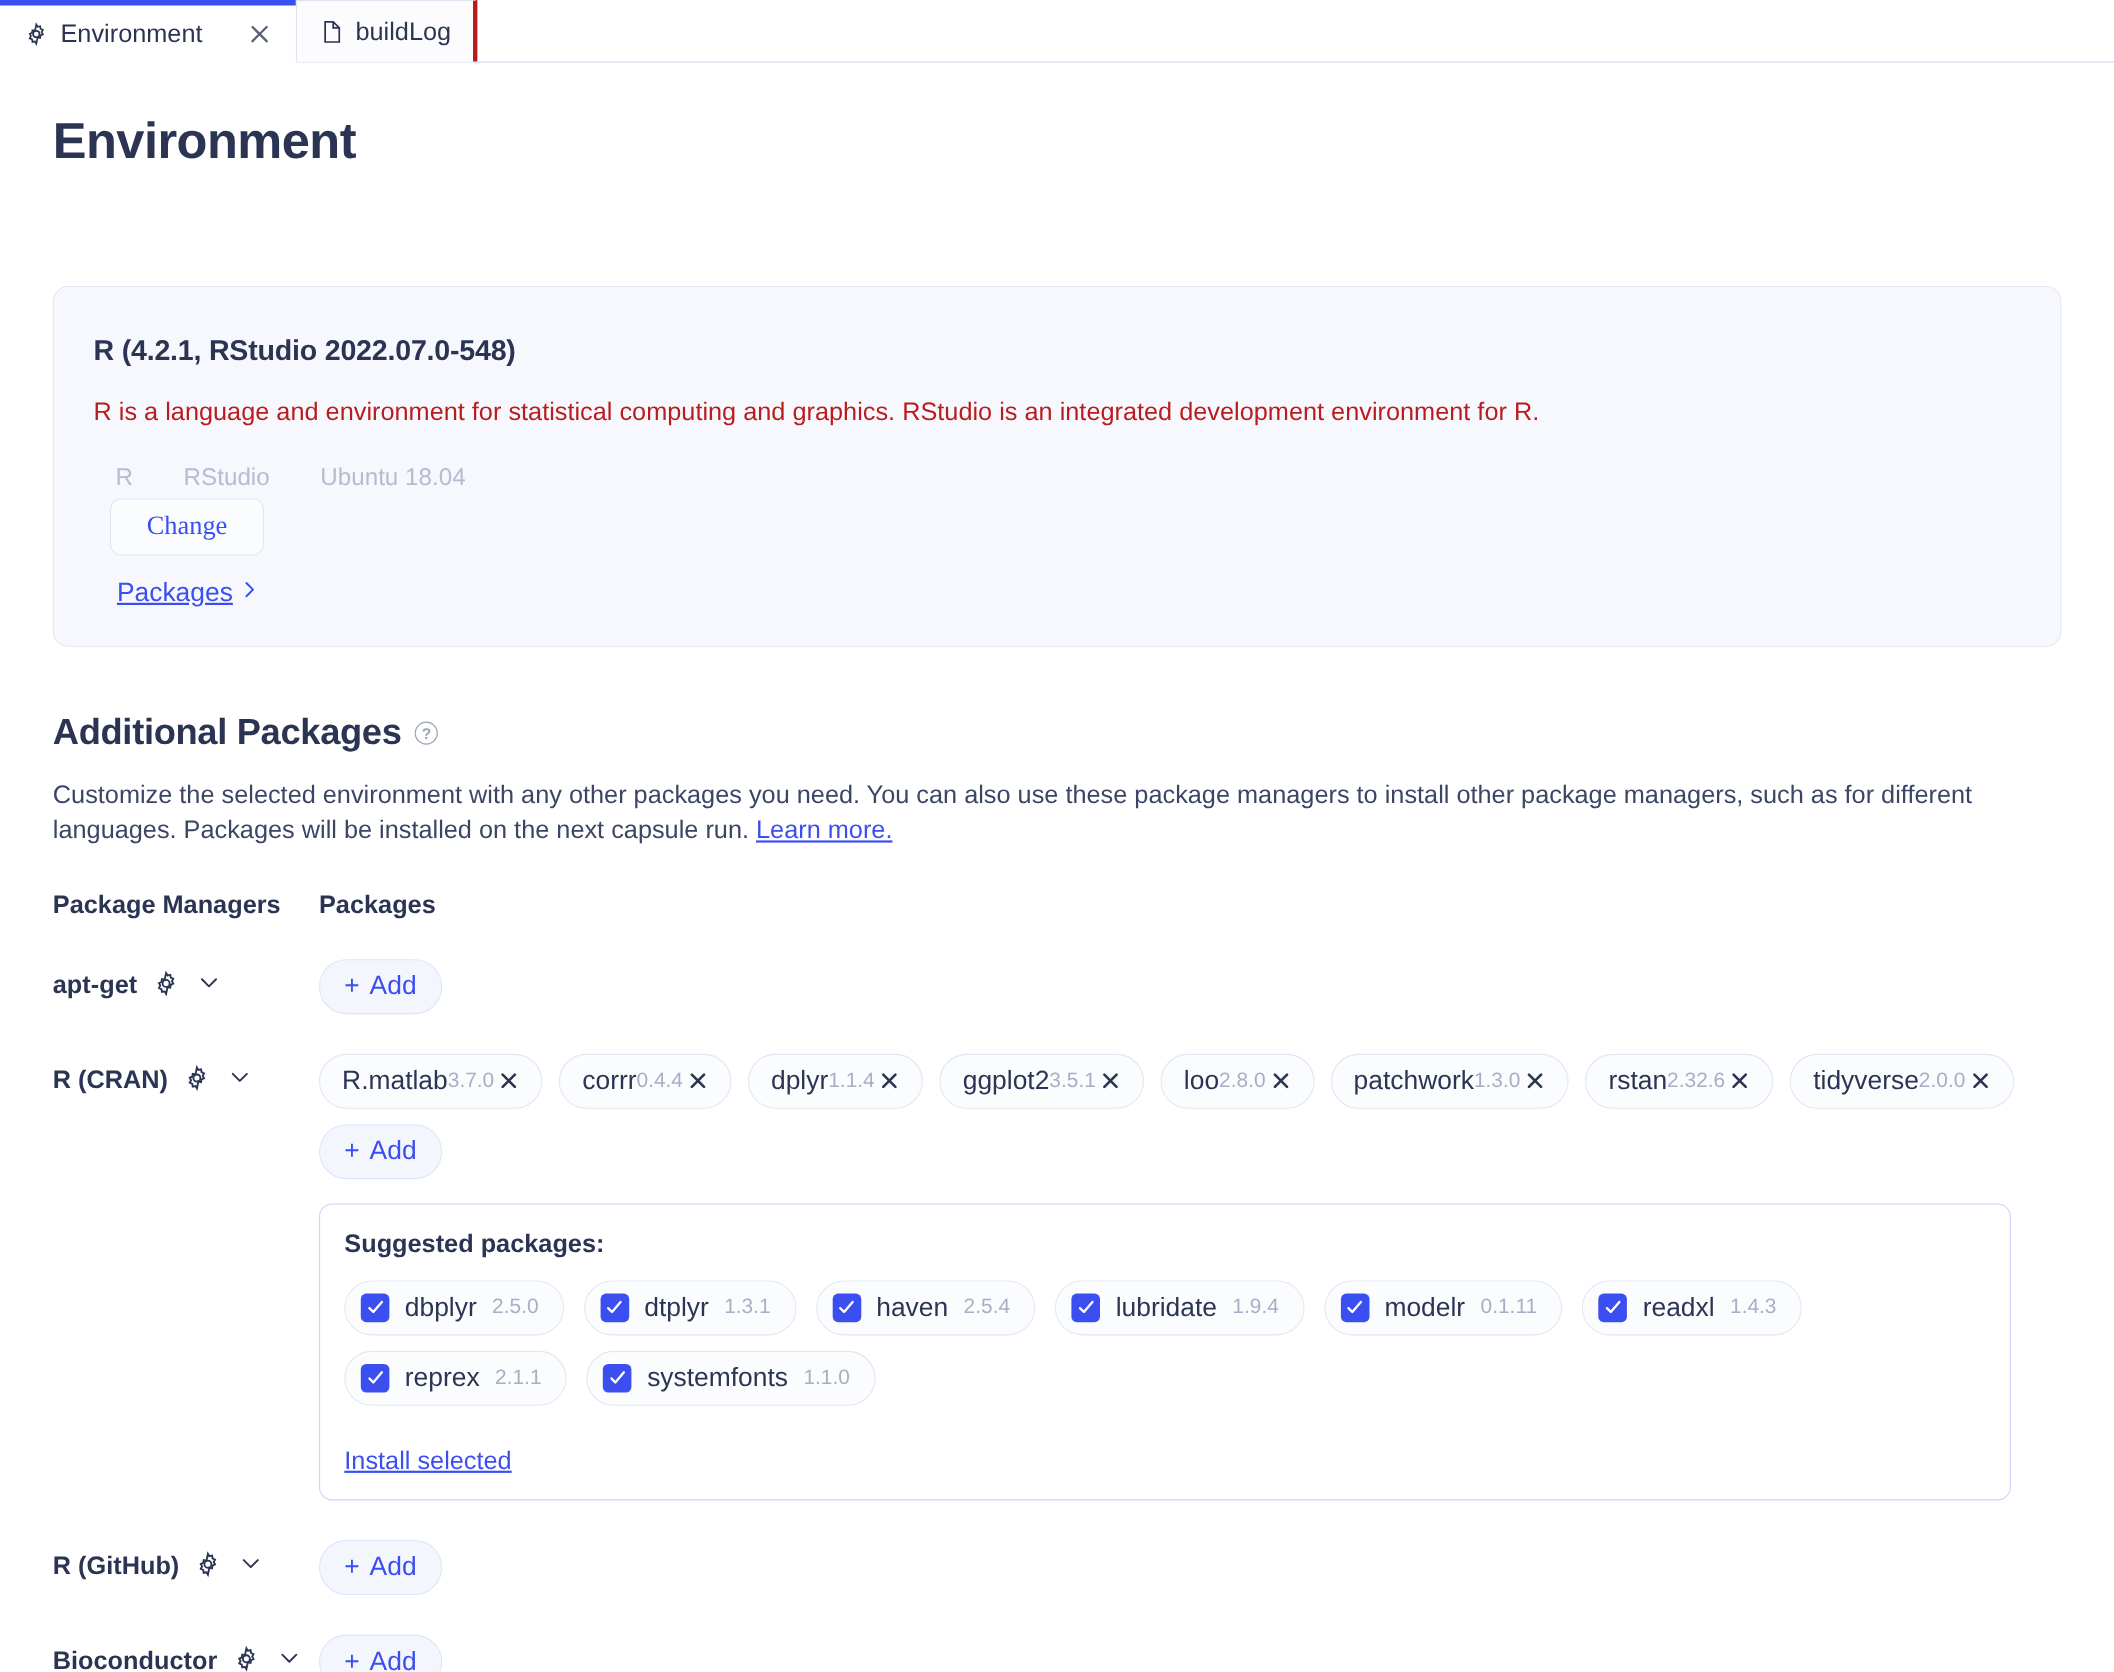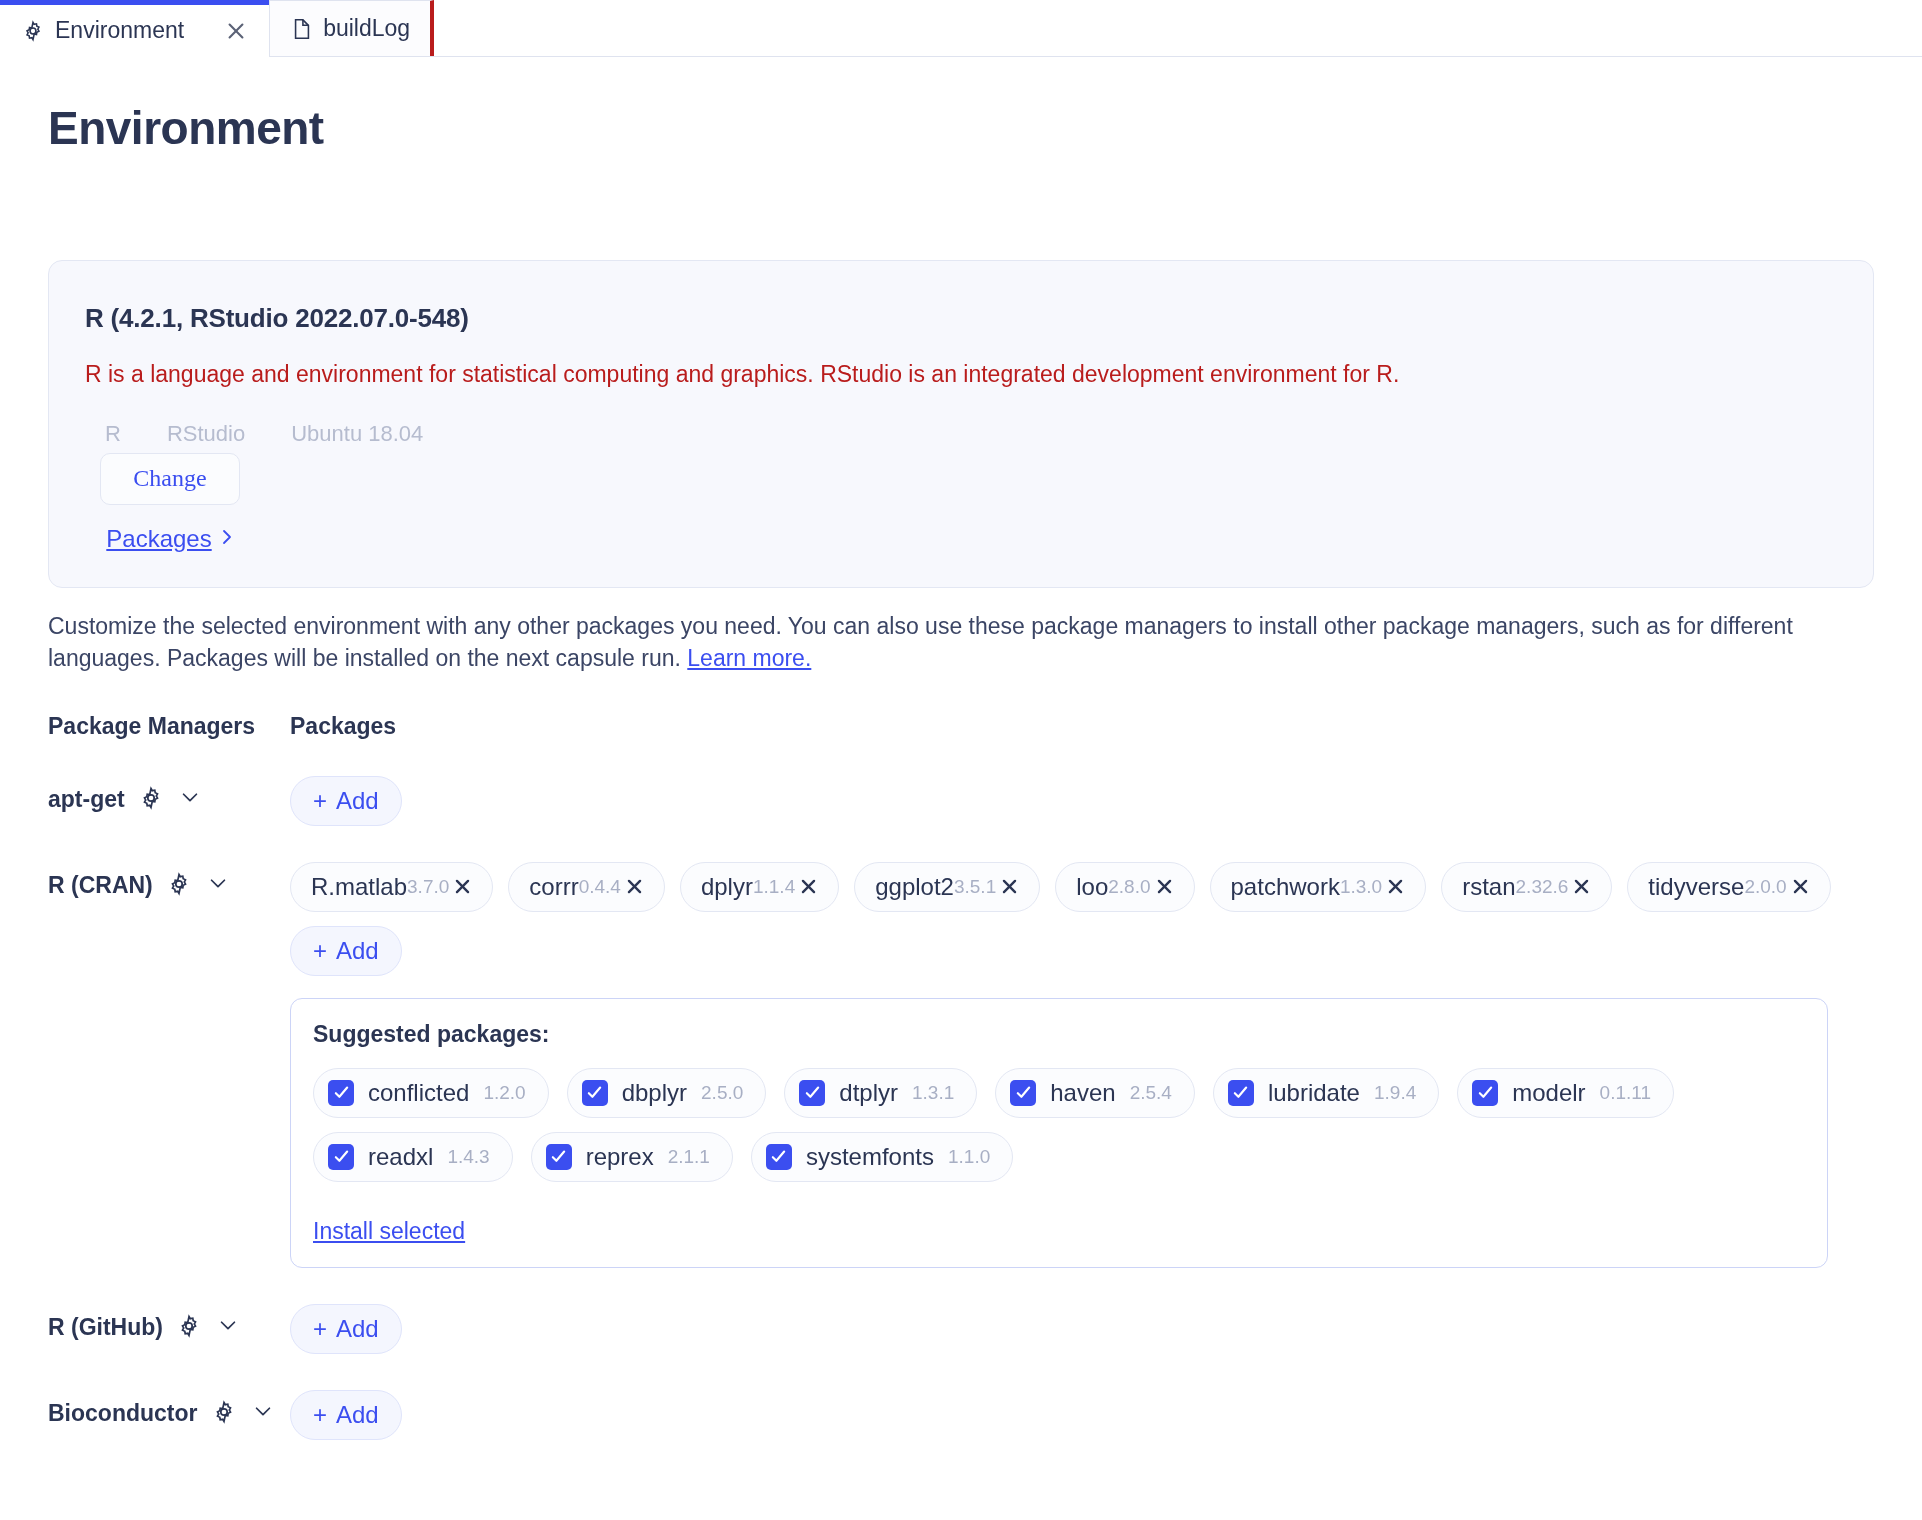--- a/index.html
+++ b/index.html
@@ -307,20 +307,24 @@
         <span class="lp-text">Packages</span>
         <span>
           <svg width="14" height="20" viewBox="0 0 14 20" fill="none" stroke="#3b4ef0" stroke-width="1.8" stroke-linecap="round" stroke-linejoin="round">
             <polyline points="4,4 10,10 4,16"></polyline>
           </svg>
         </span>
       </div>
     </div>
   </div>
 
+  <div class="section-title">
+    <span>Additional Packages</span>
+    <span class="help-icon">?</span>
+  </div>
 
   <div class="section-desc">
     <span>Customize the selected environment with any other packages you need. You can also use these package managers to install other package managers, such as for different languages. Packages will be installed on the next capsule run. </span><a href="#">Learn more.</a>
   </div>
 
   <div class="pkg-table">
     <div class="pkg-head">
       <div class="col-left">Package Managers</div>
       <div class="col-right">Packages</div>
     </div>
@@ -455,29 +459,20 @@
                 <span>Add</span>
               </span>
             </div>
             <div class="suggested"><div class="suggested-title">Suggested packages:</div><div class="sugg-wrap">
                 <span class="sugg-chip">
                   <span class="cbox">
                     <svg width="17" height="17" viewBox="0 0 24 24" fill="none" stroke="#ffffff" stroke-width="3" stroke-linecap="round" stroke-linejoin="round">
                       <polyline points="4,13 9,18 20,5"></polyline>
                     </svg>
                   </span>
-                  <span>conflicted</span>
-                  <span class="ver">1.2.0</span>
-                </span>
-                <span class="sugg-chip">
-                  <span class="cbox">
-                    <svg width="17" height="17" viewBox="0 0 24 24" fill="none" stroke="#ffffff" stroke-width="3" stroke-linecap="round" stroke-linejoin="round">
-                      <polyline points="4,13 9,18 20,5"></polyline>
-                    </svg>
-                  </span>
                   <span>dbplyr</span>
                   <span class="ver">2.5.0</span>
                 </span>
                 <span class="sugg-chip">
                   <span class="cbox">
                     <svg width="17" height="17" viewBox="0 0 24 24" fill="none" stroke="#ffffff" stroke-width="3" stroke-linecap="round" stroke-linejoin="round">
                       <polyline points="4,13 9,18 20,5"></polyline>
                     </svg>
                   </span>
                   <span>dtplyr</span>

